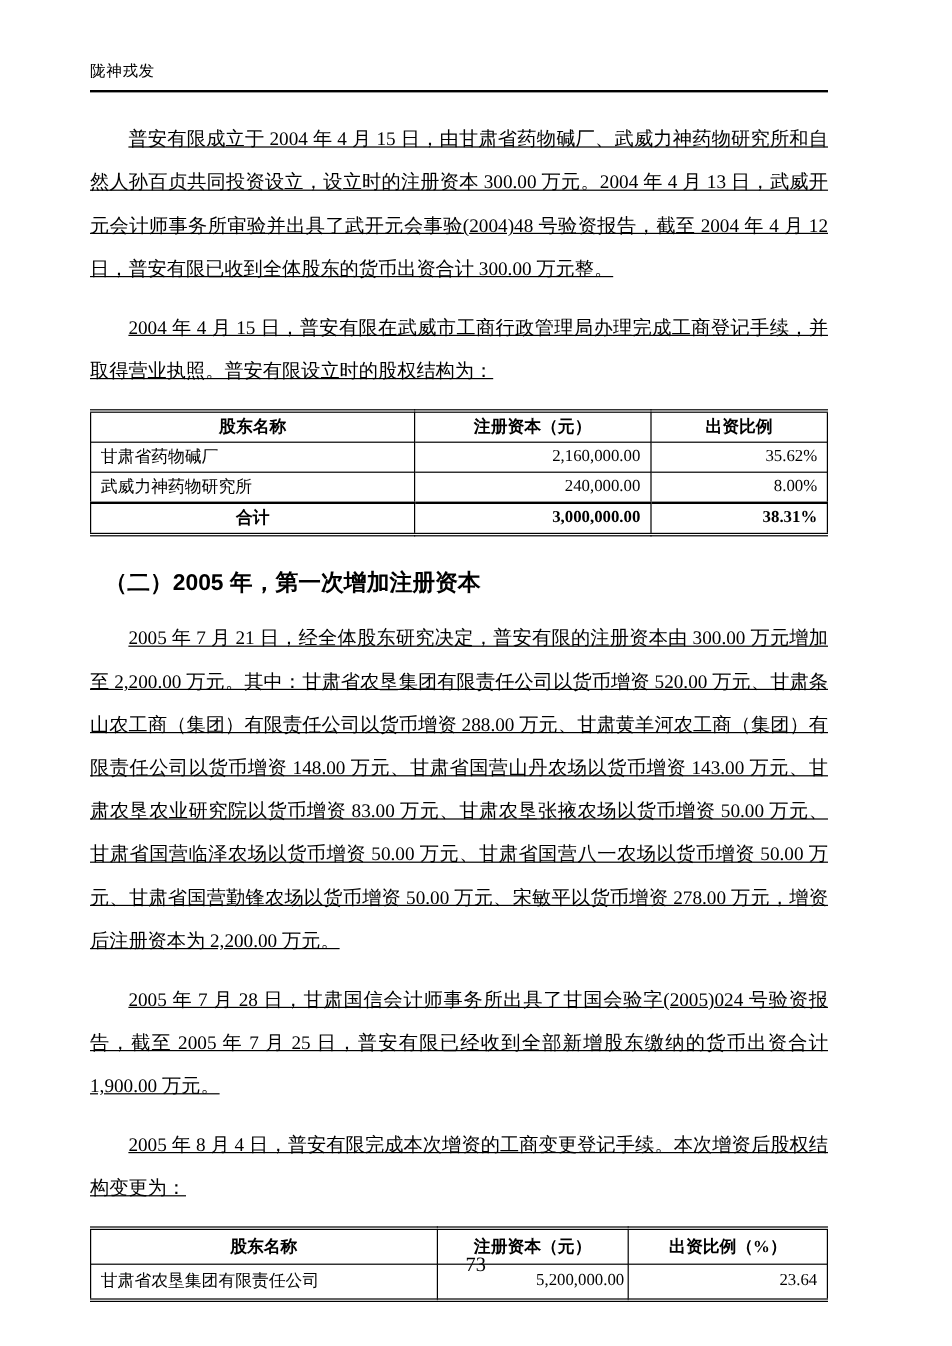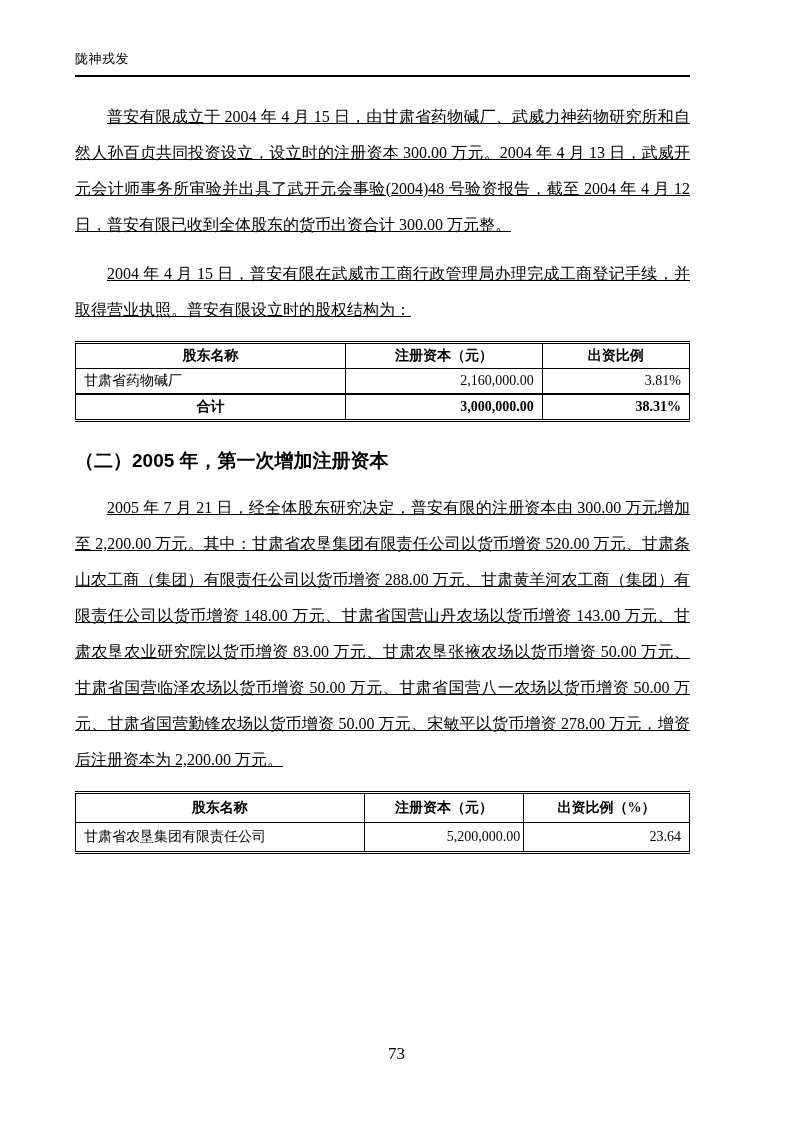--- a/index.html
+++ b/index.html
@@ -35,21 +35,21 @@
     text-indent: 32px;
     margin: 13px 0;
     text-decoration: underline;
   }
   p.first-para { margin-top: 22px; }
 
   h2.section-heading {
     font-family: "Liberation Sans", "DejaVu Sans", sans-serif;
     font-size: 19px;
     font-weight: bold;
-    margin: 26px 0 16px 0;
+    margin: 26px 0 16px 12px;
   }
 
   table.doc-table {
     width: 100%;
     border-collapse: collapse;
     font-size: 14px;
     margin: 6px 0 10px 0;
     table-layout: fixed;
   }
   table.doc-table th, table.doc-table td {
@@ -100,35 +100,42 @@
           <tr>
             <th>股东名称</th>
             <th>注册资本（元）</th>
             <th>出资比例</th>
           </tr>
         </thead>
       <tbody>
           <tr>
             <td>甘肃省药物碱厂</td>
             <td>2,160,000.00</td>
-            <td>3.81%</td>
+            <td>35.62%</td>
+          </tr>
+          <tr>
+            <td>武威力神药物研究所</td>
+            <td>240,000.00</td>
+            <td>8.00%</td>
           </tr>
           <tr class="total-row">
             <td>合计</td>
             <td>3,000,000.00</td>
             <td>38.31%</td>
           </tr>
         </tbody>
     </table>
 
     <h2 class="section-heading">（二）2005 年，第一次增加注册资本</h2>
 
     <p class="body-text">2005 年 7 月 21 日，经全体股东研究决定，普安有限的注册资本由 300.00 万元增加至 2,200.00 万元。其中：甘肃省农垦集团有限责任公司以货币增资 520.00 万元、甘肃条山农工商（集团）有限责任公司以货币增资 288.00 万元、甘肃黄羊河农工商（集团）有限责任公司以货币增资 148.00 万元、甘肃省国营山丹农场以货币增资 143.00 万元、甘肃农垦农业研究院以货币增资 83.00 万元、甘肃农垦张掖农场以货币增资 50.00 万元、甘肃省国营临泽农场以货币增资 50.00 万元、甘肃省国营八一农场以货币增资 50.00 万元、甘肃省国营勤锋农场以货币增资 50.00 万元、宋敏平以货币增资 278.00 万元，增资后注册资本为 2,200.00 万元。</p>
 
+    <p class="body-text">2005 年 7 月 28 日，甘肃国信会计师事务所出具了甘国会验字(2005)024 号验资报告，截至 2005 年 7 月 25 日，普安有限已经收到全部新增股东缴纳的货币出资合计 1,900.00 万元。</p>
 
+    <p class="body-text">2005 年 8 月 4 日，普安有限完成本次增资的工商变更登记手续。本次增资后股权结构变更为：</p>
 
     <table class="doc-table t2">
       <colgroup>
           <col style="width:47%">
           <col style="width:26%">
           <col style="width:27%">
         </colgroup>
       <thead>
           <tr>
             <th>股东名称</th>

